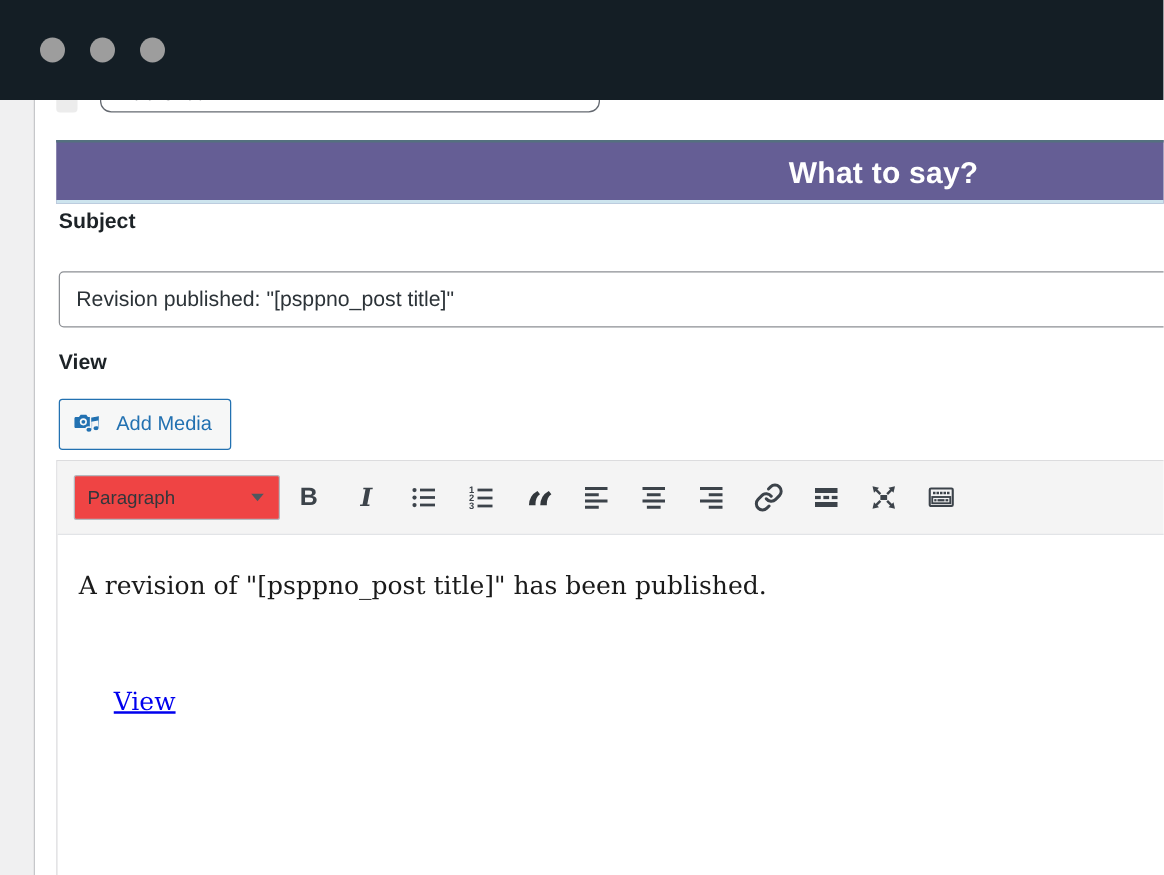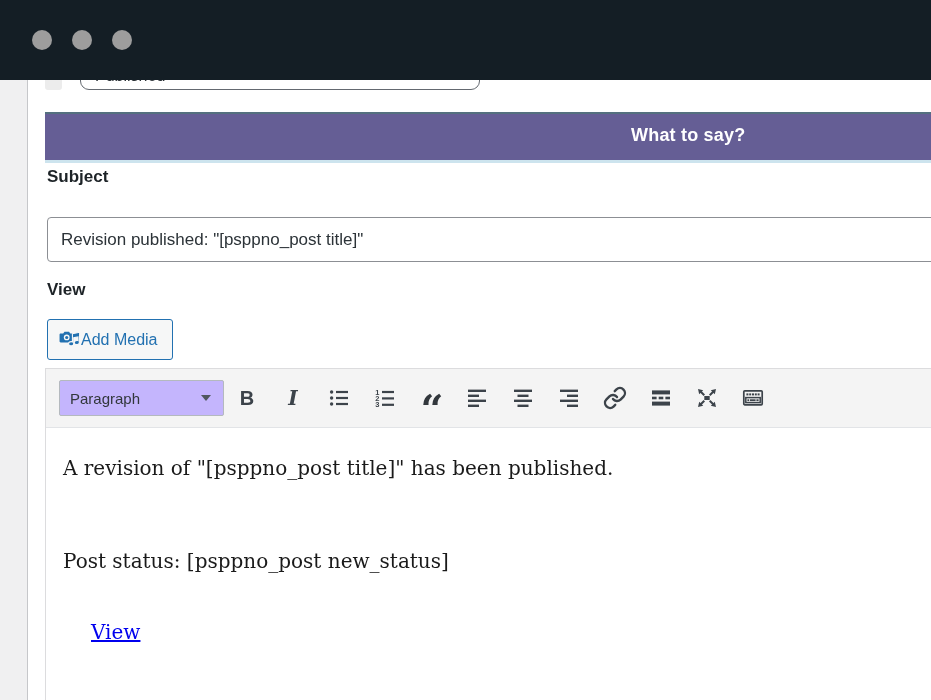--- a/index.html
+++ b/index.html
@@ -15,38 +15,38 @@
   .gutter { position:absolute; left:0; top:80px; width:28px; height:620px; background:#f0f0f1; border-right:1px solid #c6c7ca; z-index:1; }
 
   
   .cut-checkbox { position:absolute; left:45px; top:64px; width:17px; height:26px; background:#ececec; border-radius:3px; z-index:2; }
   .cut-select { position:absolute; left:80px; top:50px; width:400px; height:40px; background:#fff; border:1.5px solid #646970; border-radius:9px; z-index:2; }
   .cut-select span { position:absolute; left:14px; bottom:4px; font-size:16px; color:#2c3338; }
 
   
   .banner { position:absolute; left:45px; top:112px; width:902px; height:51px; background:#655e95;
             border-top:2px solid #54707f; border-bottom:3px solid #cde4ee; }
-  .banner span { position:absolute; left:586px; top:11px; color:#fff; font-size:18px; font-weight:bold; letter-spacing:.2px; }
+  .banner span { position:absolute; left:586px; top:11px; color:#fff; font-size:24px; font-weight:bold; letter-spacing:.2px; }
 
   
   .field-label { position:absolute; left:47px; font-size:17px; font-weight:bold; color:#1d2327; }
   .subject-label { top:167px; }
   .subject-input { position:absolute; left:47px; top:217px; width:900px; height:45px; border:1px solid #8c8f94; border-radius:4px;
                    background:#fff; font-family:"Liberation Sans", sans-serif; font-size:17px; color:#2c3338; padding:0 0 0 13px; }
   .body-label { top:280px; }
 
   
-  .add-media-btn { position:absolute; left:47px; top:319px; height:41px; padding:0 14px 0 11px; display:flex; align-items:center; gap:0;
+  .add-media-btn { position:absolute; left:47px; top:319px; height:41px; padding:0 14px 0 11px; display:flex; align-items:center; gap:12px;
                    background:#f6f7f7; border:1px solid #2271b1; border-radius:3px; cursor:pointer; }
   .add-media-btn span { font-size:16px; color:#2271b1; }
 
   
   .editor { position:absolute; left:45px; top:368px; width:902px; height:342px; border:1px solid #dcdcde; background:#fff; }
   .mce-toolbar { height:59px; background:#f4f4f4; border-bottom:1px solid #e2e4e7; display:flex; align-items:center; padding-left:13px; }
-  .format-select { width:165px; height:36px; background:#c4b5fd; border:1px solid #b4b9be; border-radius:2px; display:flex; align-items:center;
+  .format-select { width:165px; height:36px; background:#ef4444; border:1px solid #b4b9be; border-radius:2px; display:flex; align-items:center;
                    justify-content:space-between; padding:0 12px 0 10px; font-size:15px; color:#32373c; cursor:pointer; }
   .caret-down { width:0; height:0; border-left:5px solid transparent; border-right:5px solid transparent; border-top:6px solid #50575e; }
   .tb-buttons { display:flex; gap:18px; margin-left:9px; align-items:center; }
   .tb-btn { width:28px; height:34px; display:flex; align-items:center; justify-content:center; cursor:pointer; background:transparent; border:0; }
   .tb-glyph-b { font-family:"Liberation Sans", sans-serif; font-weight:bold; font-size:20px; color:#3c434a; }
   .tb-glyph-i { font-family:"DejaVu Serif", serif; font-style:italic; font-weight:600; font-size:20px; color:#3c434a; }
   .tb-glyph-q { font-family:"DejaVu Serif", serif; font-weight:bold; font-size:40px; color:#32373c; line-height:10px; padding-top:22px; letter-spacing:-2px; }
 
   
   .editor-content { padding:27px 17px; font-family:"DejaVu Serif", serif; font-size:20px; color:#1a1a1a; line-height:1.35; }
@@ -226,18 +226,17 @@
                 <rect x="15.4" y="13.3" width="2.2" height="1.8"></rect>
             </g>
           </svg>
         </button>
 
       </div>
     </div>
 
     <div class="editor-content">
       <p class="p1">A revision of "[psppno_post title]" has been published.</p>
-      <p class="p2">Post status: [psppno_post new_status]</p>
       <p class="p3"><a>View</a></p>
     </div>
   </div>
 
 </div>
 
 </body></html>

